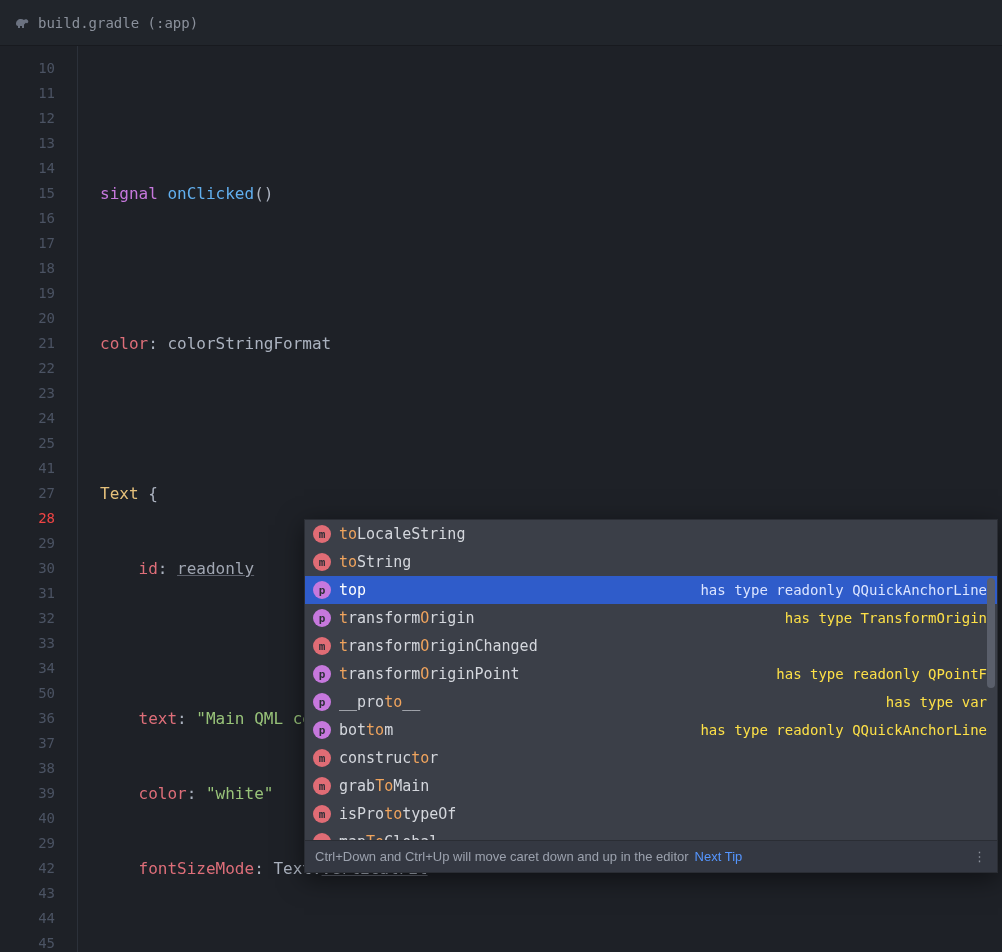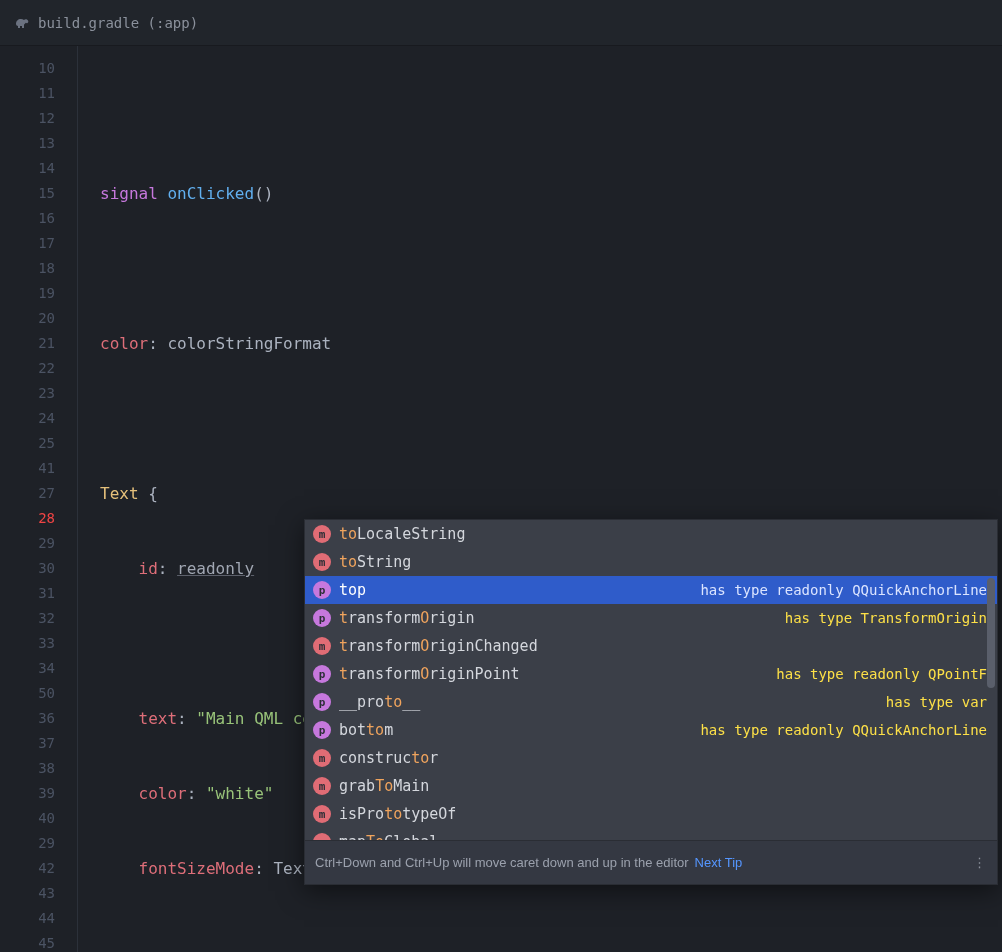--- a/index.html
+++ b/index.html
@@ -135,21 +135,21 @@
   .popup .sb {
     position: absolute;
     right: 2px; top: 58px;
     width: 8px; height: 110px;
     background: #5a5f6b; border-radius: 4px;
   }
 
   .popup .tipbar {
     display: flex;
     align-items: center;
-    height: 44px;
+    height: 32px;
     padding: 0 10px;
     background: #343842;
     font-family: -apple-system, 'Segoe UI', sans-serif;
     font-size: 13px;
     color: #9ba1ad;
     border-top: 1px solid #2a2d34;
   }
   .popup .tipbar .next { color: #5596ff; margin-left: 6px; cursor: pointer; }
   .popup .tipbar .dots { margin-left: auto; color: #8b919c; cursor: pointer; letter-spacing:1px; }
 </style>

